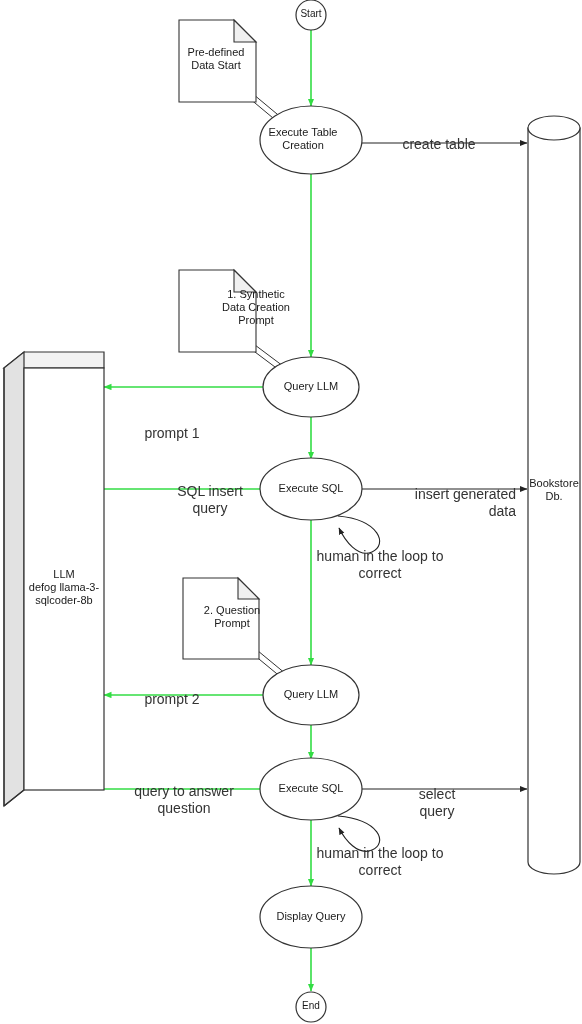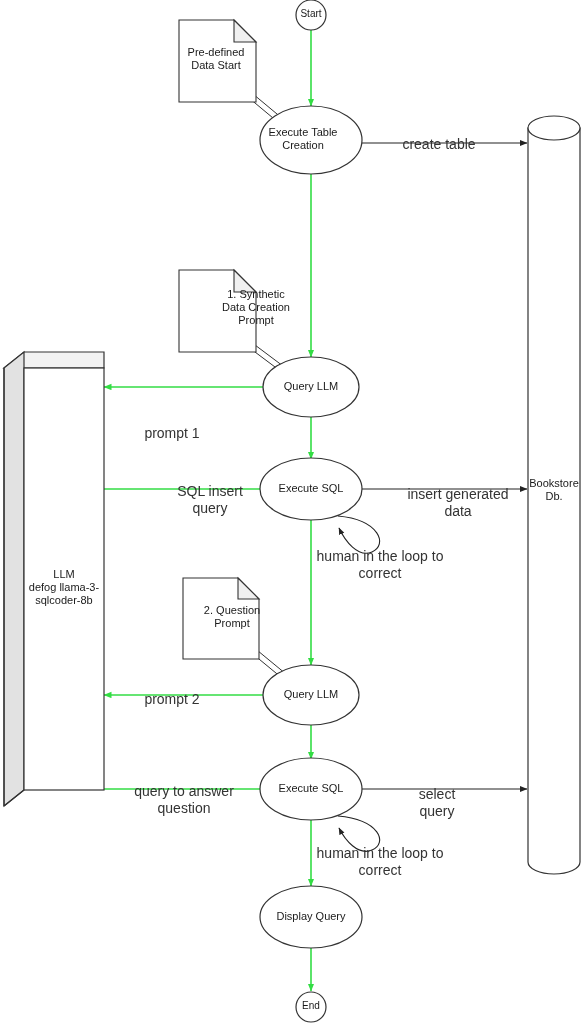--- a/index.html
+++ b/index.html
@@ -171,21 +171,21 @@
   <div class="node-label lbl-llm" style="left:18px; top:568px; width:92px;">LLM
 defog  llama-3-
 sqlcoder-8b</div>
 
   <div class="node-label lbl-edge" style="left:402px; top:136px; width:74px;">create table</div>
 
   <div class="node-label lbl-edge" style="left:133px; top:381px; width:78px;margin-top:44px;">prompt 1</div>
 
   <div class="node-label lbl-edge" style="left:160px; top:483px; width:100px;">SQL insert query</div>
 
-  <div class="node-label lbl-edge" style="left:400px; top:486px; width:116px;">insert generated data</div>
+  <div class="node-label lbl-edge" style="left:400px; top:486px; width:116px;text-align:right;">insert generated data</div>
 
   <div class="node-label lbl-edge" style="left:302px; top:548px; width:156px;">human in the loop to correct</div>
 
   <div class="node-label lbl-edge" style="left:133px; top:691px; width:78px;">prompt 2</div>
 
   <div class="node-label lbl-edge" style="left:116px; top:783px; width:136px;">query to answer question</div>
 
   <div class="node-label lbl-edge" style="left:400px; top:786px; width:74px;text-align:center;">select query</div>
 
   <div class="node-label lbl-edge" style="left:302px; top:845px; width:156px;">human in the loop to correct</div>

